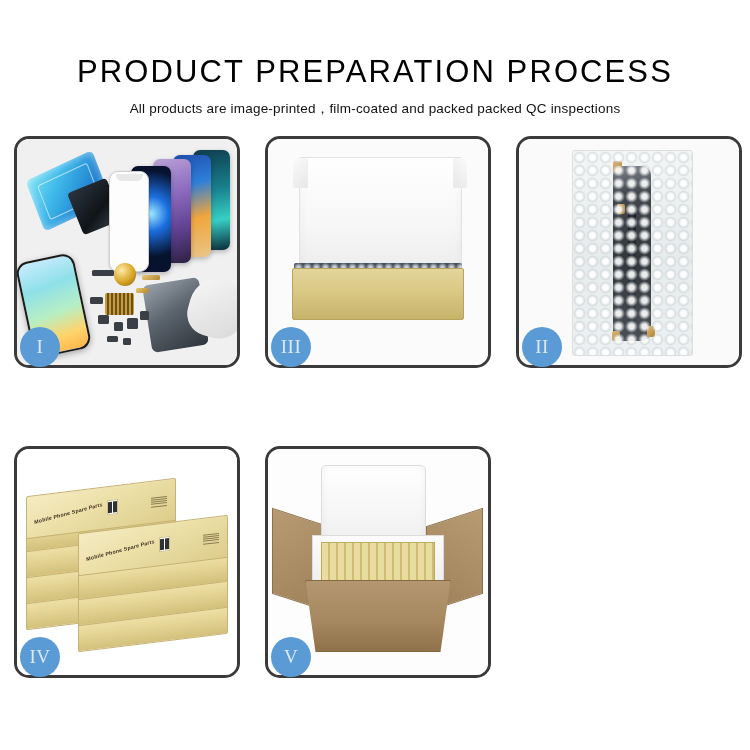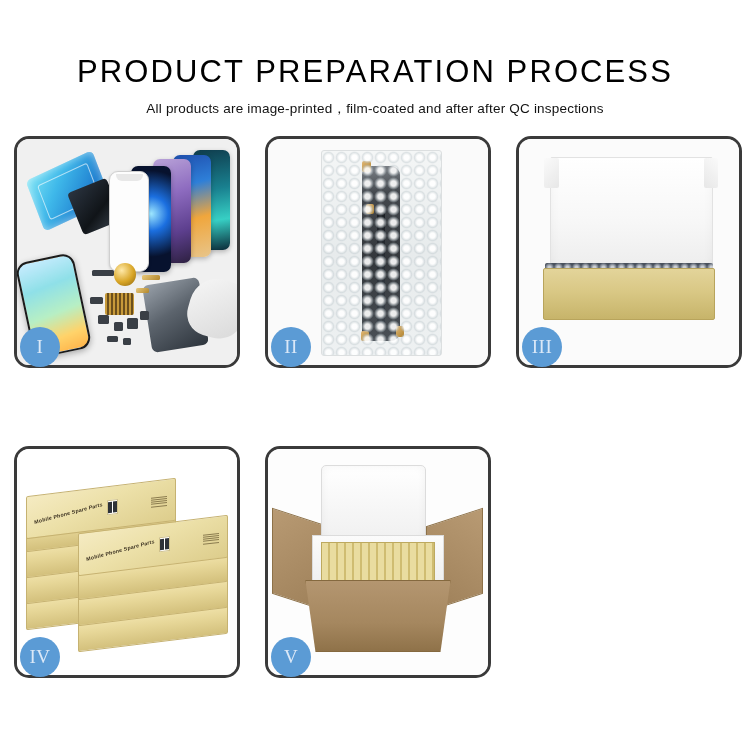--- a/index.html
+++ b/index.html
@@ -301,21 +301,21 @@
     background: rgba(140,116,86,.55); border-radius:1px;
   }
 </style>
 </head>
 <body>
 
 <div class="page">
 
   <div class="header">
     <div class="title">PRODUCT PREPARATION PROCESS</div>
-    <div class="subtitle">All products are image-printed，film-coated and after after QC inspections</div>
+    <div class="subtitle">All products are image-printed，film-coated and packed packed QC inspections</div>
   </div>
 
   <div class="grid">
 
     <div class="panel">
       <div class="panel-inner p1">
         <div class="adh"></div>
         <div class="darkphone"></div>
         <div class="ph ph-d"></div>
         <div class="ph ph-c"></div>
@@ -335,41 +335,41 @@
         <div class="scatter gold" style="left:57%;top:60%;width:8%;height:2.5%;"></div>
         <div class="scatter gold" style="left:54%;top:66%;width:6%;height:2%;"></div>
         <div class="scatter" style="left:33%;top:70%;width:6%;height:3%;"></div>
         <div class="scatter" style="left:41%;top:87%;width:5%;height:3%;"></div>
         <div class="scatter" style="left:48%;top:88%;width:4%;height:3%;"></div>
       </div>
       <div class="badge">I</div>
     </div>
 
     <div class="panel">
+      <div class="panel-inner p3">
+        <div class="lid"></div>
+        <div class="fill"></div>
+        <div class="tray"></div>
+      </div>
+      <div class="badge">III</div>
+    </div>
+
+    <div class="panel">
       <div class="panel-inner p2">
         <div class="bag">
           <div class="part"></div>
           <div class="flex"></div>
           <div class="tape" style="left:34%;top:5%;"></div>
           <div class="tape" style="left:37%;top:26%;"></div>
           <div class="tape" style="left:33%;top:88%;"></div>
           <div class="tape" style="left:62%;top:86%;"></div>
           <div class="bubbles"></div>
         </div>
       </div>
       <div class="badge">II</div>
-    </div>
-
-    <div class="panel">
-      <div class="panel-inner p3">
-        <div class="lid"></div>
-        <div class="fill"></div>
-        <div class="tray"></div>
-      </div>
-      <div class="badge">III</div>
     </div>
 
     <div class="panel">
       <div class="panel-inner p4">
         <div class="stack">
           <div class="box4" style="left:0%;  top:62%;"></div>
           <div class="box4" style="left:0%;  top:48%;"></div>
           <div class="box4" style="left:0%;  top:34%;"></div>
           <div class="box4" style="left:0%;  top:20%;"></div>
           <div class="box4" style="left:26%; top:74%;"></div>

